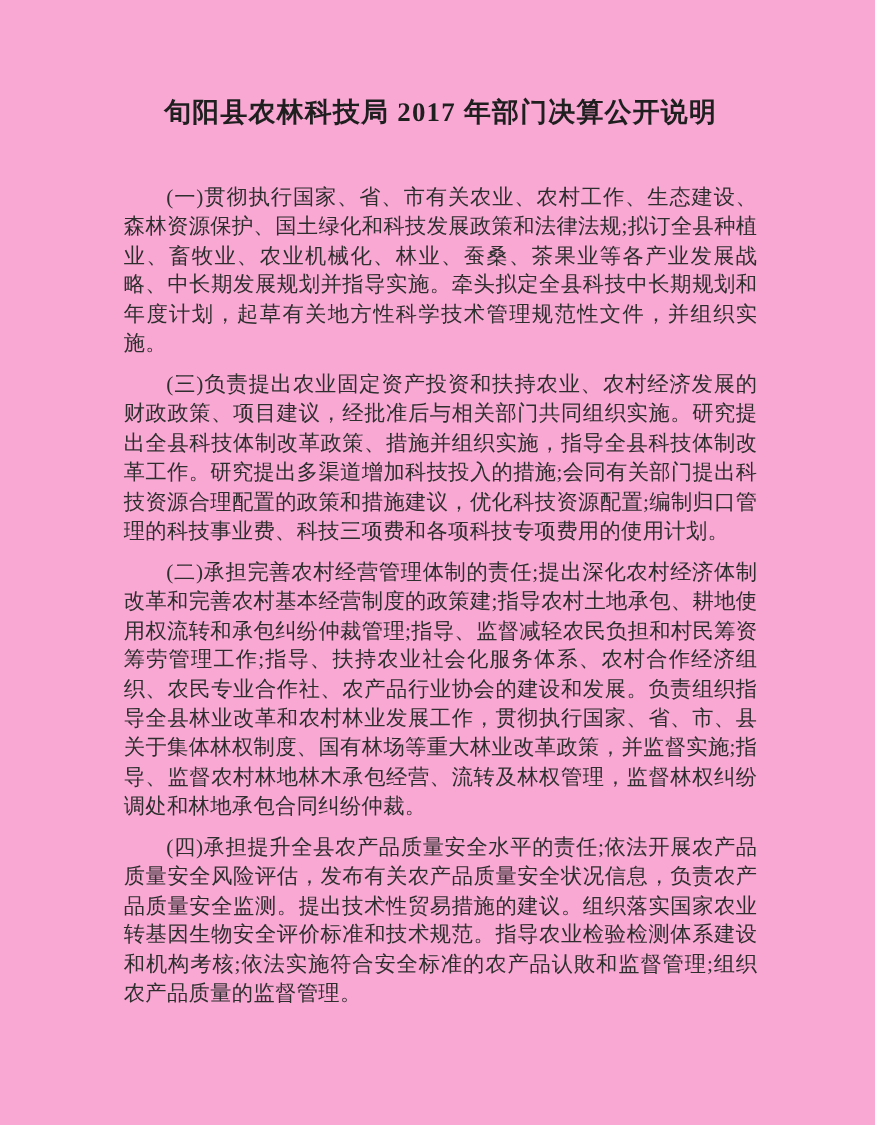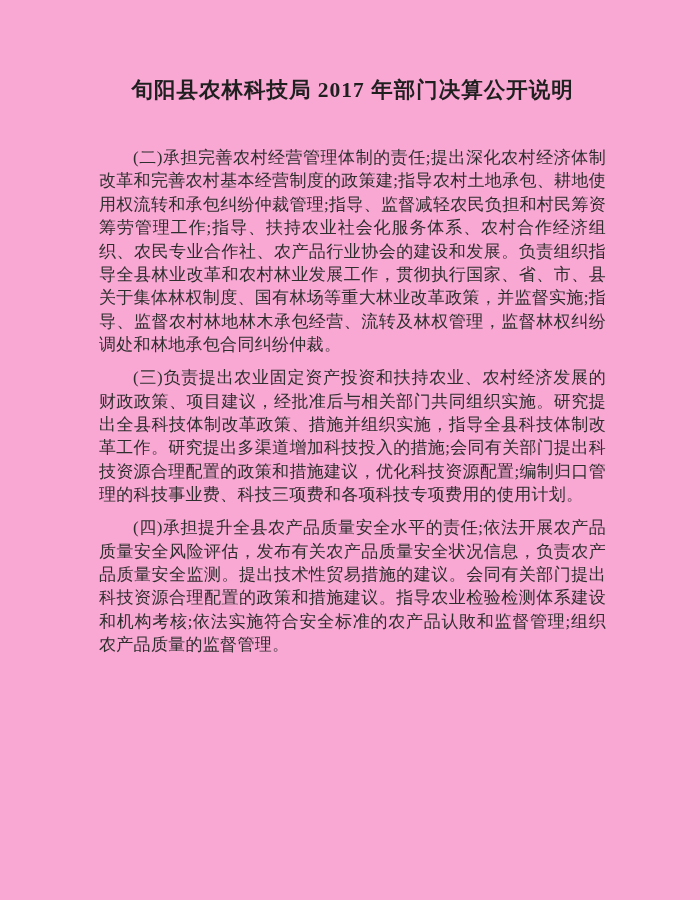--- a/index.html
+++ b/index.html
@@ -50,20 +50,21 @@
     }
   </style>
 </head>
 <body>
 
 <div class="page">
   <div class="doc-content">
     <h1 class="doc-title">旬阳县农林科技局 2017 年部门决算公开说明</h1>
 
 
+    <p class="doc-paragraph">(一)贯彻执行国家、省、市有关农业、农村工作、生态建设、森林资源保护、国土绿化和科技发展政策和法律法规;拟订全县种植业、畜牧业、农业机械化、林业、蚕桑、茶果业等各产业发展战略、中长期发展规划并指导实施。牵头拟定全县科技中长期规划和年度计划，起草有关地方性科学技术管理规范性文件，并组织实施。</p>
+
+    <p class="doc-paragraph">(三)负责提出农业固定资产投资和扶持农业、农村经济发展的财政政策、项目建议，经批准后与相关部门共同组织实施。研究提出全县科技体制改革政策、措施并组织实施，指导全县科技体制改革工作。研究提出多渠道增加科技投入的措施;会同有关部门提出科技资源合理配置的政策和措施建议，优化科技资源配置;编制归口管理的科技事业费、科技三项费和各项科技专项费用的使用计划。</p>
 
     <p class="doc-paragraph">(二)承担完善农村经营管理体制的责任;提出深化农村经济体制改革和完善农村基本经营制度的政策建;指导农村土地承包、耕地使用权流转和承包纠纷仲裁管理;指导、监督减轻农民负担和村民筹资筹劳管理工作;指导、扶持农业社会化服务体系、农村合作经济组织、农民专业合作社、农产品行业协会的建设和发展。负责组织指导全县林业改革和农村林业发展工作，贯彻执行国家、省、市、县关于集体林权制度、国有林场等重大林业改革政策，并监督实施;指导、监督农村林地林木承包经营、流转及林权管理，监督林权纠纷调处和林地承包合同纠纷仲裁。</p>
 
-    <p class="doc-paragraph">(三)负责提出农业固定资产投资和扶持农业、农村经济发展的财政政策、项目建议，经批准后与相关部门共同组织实施。研究提出全县科技体制改革政策、措施并组织实施，指导全县科技体制改革工作。研究提出多渠道增加科技投入的措施;会同有关部门提出科技资源合理配置的政策和措施建议，优化科技资源配置;编制归口管理的科技事业费、科技三项费和各项科技专项费用的使用计划。</p>
-
-    <p class="doc-paragraph">(四)承担提升全县农产品质量安全水平的责任;依法开展农产品质量安全风险评估，发布有关农产品质量安全状况信息，负责农产品质量安全监测。提出技术性贸易措施的建议。会同有关部门提出科技资源合理配置的政策和措施建议。指导农业检验检测体系建设和机构考核;依法实施符合安全标准的农产品认敗和监督管理;组织农产品质量的监督管理。</p>
+    <p class="doc-paragraph">(四)承担提升全县农产品质量安全水平的责任;依法开展农产品质量安全风险评估，发布有关农产品质量安全状况信息，负责农产品质量安全监测。提出技术性贸易措施的建议。组织落实国家农业转基因生物安全评价标准和技术规范。指导农业检验检测体系建设和机构考核;依法实施符合安全标准的农产品认敗和监督管理;组织农产品质量的监督管理。</p>
   </div>
 </div>
 
 </body></html>

